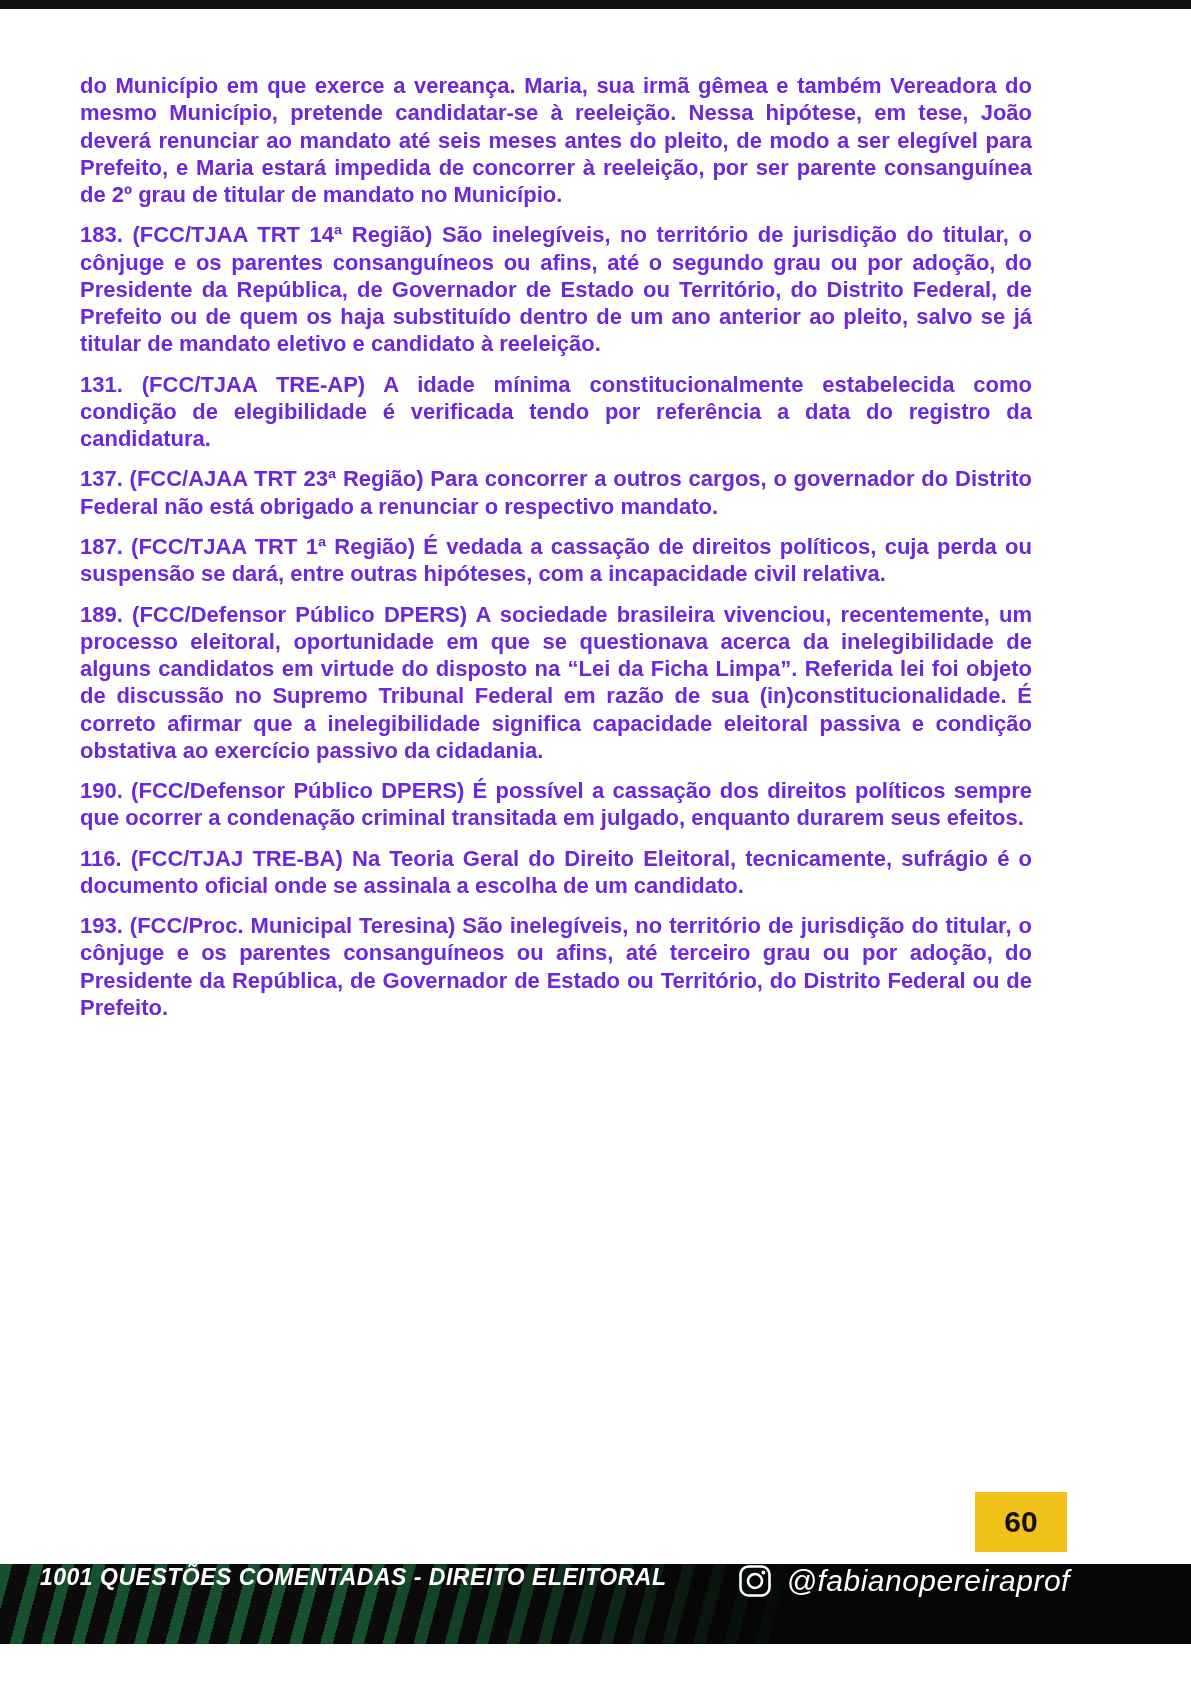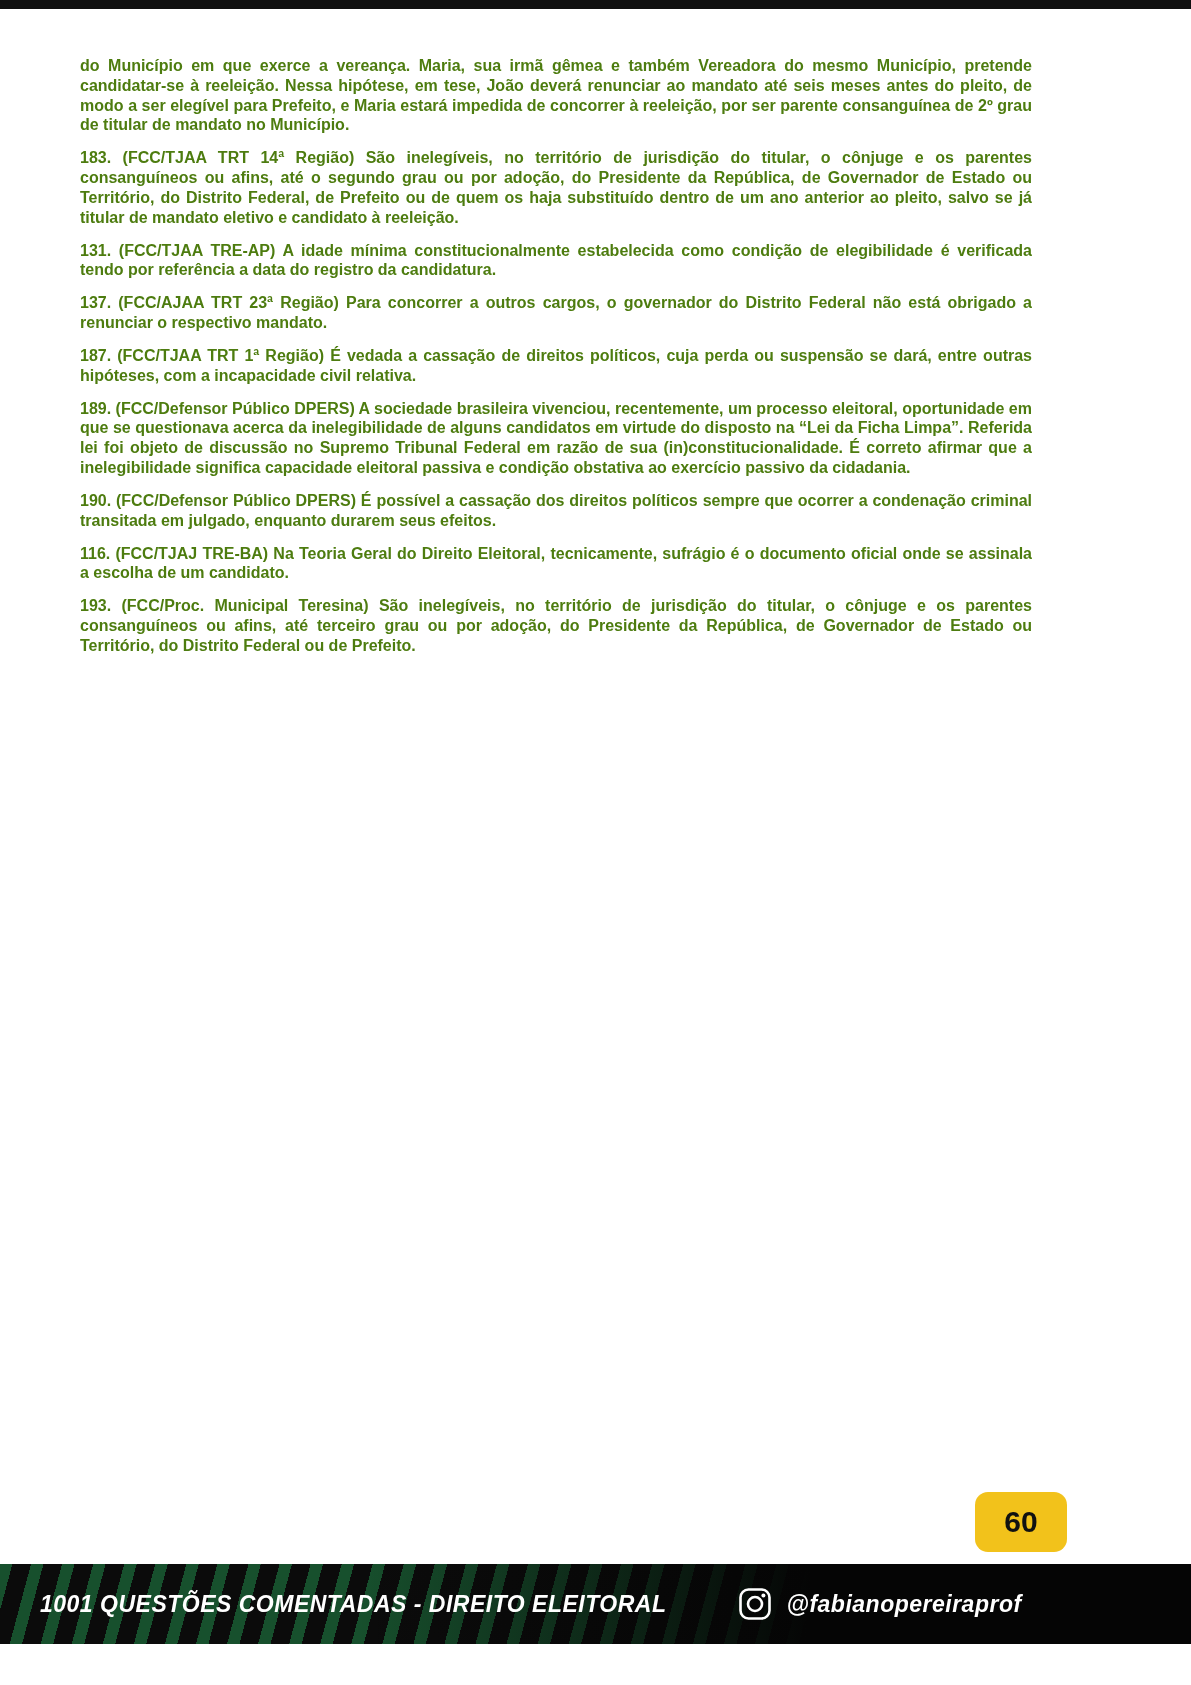--- a/index.html
+++ b/index.html
@@ -19,59 +19,57 @@
   .top-bar {
     position: absolute;
     top: 0;
     left: 0;
     width: 100%;
     height: 9px;
     background: #101010;
   }
   .content {
     position: absolute;
-    top: 56px;
+    top: 72px;
     left: 80px;
     width: 952px;
-    color: #4d7c0f;
+    color: #6d28d9;
     font-weight: 700;
-    font-size: 16px;
+    font-size: 22px;
     line-height: 1.24;
     text-align: justify;
   }
   .para {
     margin: 0 0 13px 0;
   }
   .page-num-box {
     position: absolute;
     right: 124px;
     bottom: 133px;
     width: 92px;
     height: 60px;
     background: #f2c21b;
     display: flex;
     align-items: center;
     justify-content: center;
     font-size: 30px;
     font-weight: 800;
     color: #111111;
-    border-radius: 13px;
   }
   .footer-band {
     position: absolute;
     left: 0;
     right: 0;
     bottom: 41px;
     height: 80px;
     background-color: #0b0b0b;
     background-image:
       linear-gradient(90deg, rgba(5,5,5,0) 30%, #050505 68%),
       repeating-linear-gradient(105deg, #17502d 0 12px, #0b0b0b 12px 30px);
     display: flex;
-    align-items: center;
     padding: 0 40px;
     box-sizing: border-box;
   }
   .footer-title {
     color: #ffffff;
     font-style: italic;
     font-weight: 800;
     font-size: 23px;
     letter-spacing: 0.5px;
     white-space: nowrap;
@@ -82,22 +80,22 @@
     height: 34px;
     display: inline-flex;
     align-items: center;
     justify-content: center;
     flex: 0 0 auto;
   }
   .footer-handle {
     margin-left: 14px;
     color: #ffffff;
     font-style: italic;
-    font-weight: 700;
-    font-size: 23px;
+    font-weight: 400;
+    font-size: 30px;
     letter-spacing: 0.5px;
     white-space: nowrap;
   }
 </style>
 </head>
 <body>
 
 <div class="page">
 
   <div class="top-bar"></div>

